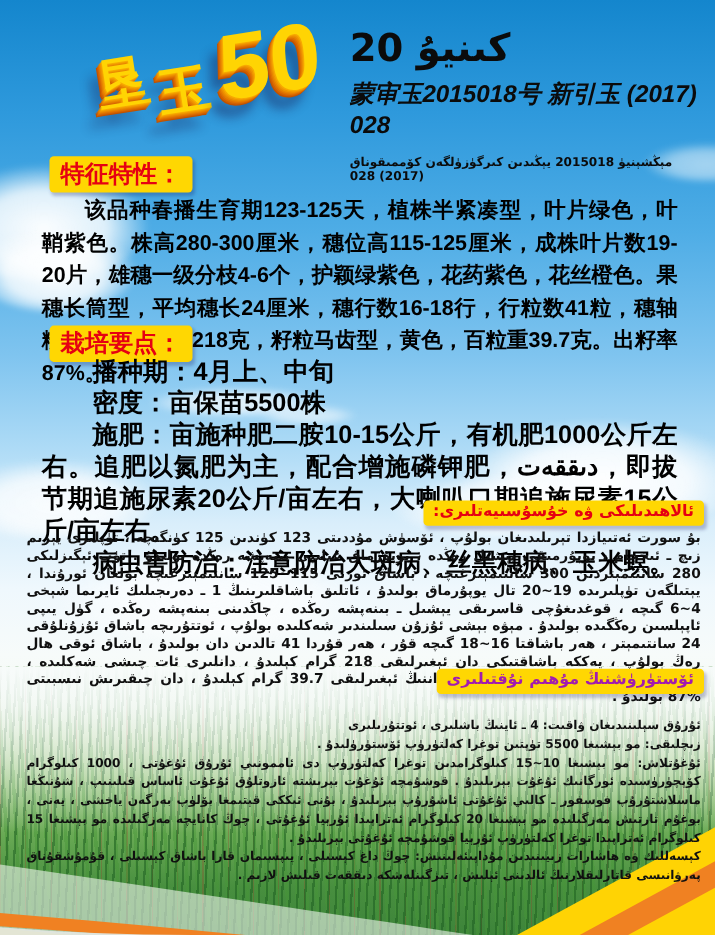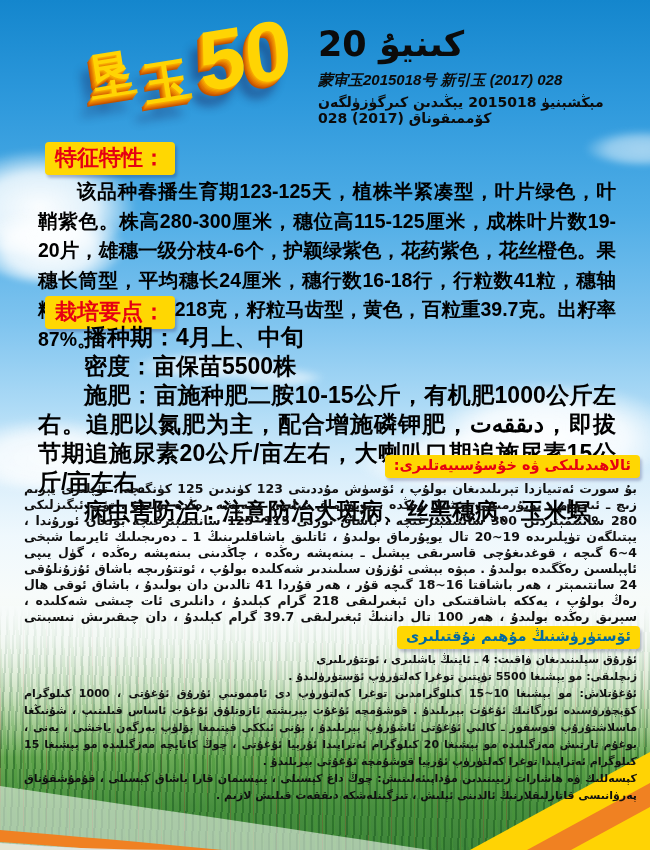--- a/index.html
+++ b/index.html
@@ -52,36 +52,36 @@
   .logo .zh { font-size:47px; letter-spacing:2px; display:inline-block; }
   .logo .zh.up   { transform:translateY(-9px); }
   .logo .zh.down { transform:translateY(7px); }
   .logo .num { font-size:84px; display:inline-block; transform:skewX(-4deg); margin-left:4px; vertical-align:-6px; }
   
   .hdr { position:absolute; left:318px; top:24px; width:326px; z-index:5; color:#0b0b0b; }
   .title-ug {
     direction:rtl; text-align:left; font-family:"DejaVu Sans",sans-serif;
     font-size:35px; font-weight:700; line-height:1.15;
   }
-  .reg-cn { margin-top:7px; font-size:15px; font-weight:700; font-style:italic; letter-spacing:0; }
+  .reg-cn { margin-top:7px; font-size:22px; font-weight:700; font-style:italic; letter-spacing:0; }
   .reg-ug {
-    margin-top:4px; direction:rtl; text-align:left;
-    font-family:"DejaVu Sans",sans-serif; font-size:14px; font-weight:700;
+    margin-top:14px; direction:rtl; text-align:left;
+    font-family:"DejaVu Sans",sans-serif; font-size:11px; font-weight:700;
   }
   
   .badge {
     position:absolute; z-index:5; background:#ffd702; border-radius:4px;
     font-weight:900; box-shadow:2px 3px 3px rgba(20,20,90,.25); line-height:1.15;
   }
   .badge.cn { left:45px; color:#e60012; font-size:22px; padding:3px 10px 5px; }
   .b-feat { top:142px; }
   .b-cult { top:296px; }
   .badge.ug { font-family:"DejaVu Sans",sans-serif; font-size:14.5px; font-weight:700; padding:2px 9px 4px; }
   .b-ugfeat { right:10px; top:455px; color:#e60012;margin-left:48px; }
-  .b-ugcult { right:10px; top:626px; color:#0369a1; }
+  .b-ugcult { right:10px; top:608px; color:#a21caf; }
   
   .cn-body {
     position:absolute; left:38px; width:578px; z-index:5; color:#000;
     font-weight:700; text-align:justify;
   }
   .feat-body { top:177px; font-size:19.5px; line-height:29.5px; text-indent:2em; }
   .cult-list { top:323px; font-size:23px; line-height:29px; }
   .cult-list p { margin:0; text-indent:2em; }
   
   .ug-body {

